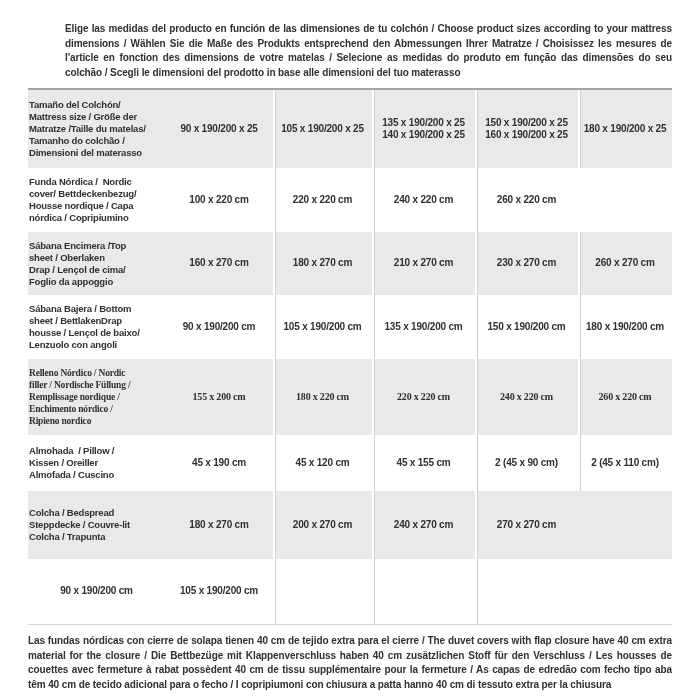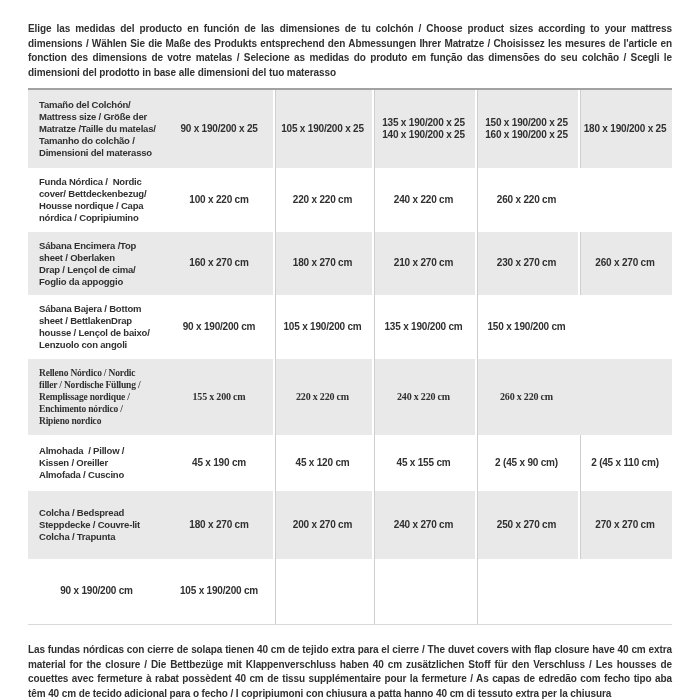--- a/index.html
+++ b/index.html
@@ -19,21 +19,21 @@
     padding: 22px 28px 0 28px;
   }
   .note {
     margin: 0;
     font-size: 10px;
     line-height: 14.5px;
     letter-spacing: -0.1px;
     text-align: justify;
     color: var(--c-text, #303030);
   }
-  .intro { margin-bottom: 8px; }
+  .intro { margin-bottom: 8px; margin-left: 37px; }
   .size-table {
     margin-top: 8px;
     border-top: 2px solid var(--c-table_top_border, #a2a2a2);
     border-bottom: 1px solid var(--c-table_bottom_border, #d9d9d9);
   }
   .row {
     display: grid;
     grid-template-columns: 137px 108px 99px 103px 103px 94px;
   }
   .row:nth-child(odd) { background: var(--c-stripe, #e9e9e9); }
@@ -55,25 +55,25 @@
     white-space: pre;
     letter-spacing: -0.2px;
   }
   
   .row .cell:nth-child(n+3) {
     box-shadow: inset 2px 0 0 #ffffff, inset 3px 0 0 var(--c-divider, #cfcfcf);
   }
   .cell.label {
     justify-content: flex-start;
     text-align: left;
-    padding-left: 11px;
+    padding-left: 1px;
     font-size: 9.5px;
     line-height: 12px;
   }
-  .footnote { margin-top: 18px; }
+  .footnote { margin-top: 9px; }
 </style>
 </head>
 <body>
 
 <div class="page">
 
   <p class="note intro">Elige las medidas del producto en función de las dimensiones de tu colchón / Choose product sizes according to your mattress dimensions / Wählen Sie die Maße des Produkts entsprechend den Abmessungen Ihrer Matratze / Choisissez les mesures de l'article en fonction des dimensions de votre matelas / Selecione as medidas do produto em função das dimensões do seu colchão / Scegli le dimensioni del prodotto in base alle dimensioni del tuo materasso</p>
 
   <div class="size-table">
 
@@ -117,29 +117,31 @@
 
     <div class="row">
       <div class="cell label">Sábana Bajera / Bottom
 sheet / BettlakenDrap
 housse / Lençol de baixo/
 Lenzuolo con angoli</div>
       <div class="cell">90 x 190/200 cm</div>
       <div class="cell">105 x 190/200 cm</div>
       <div class="cell">135 x 190/200 cm</div>
       <div class="cell">150 x 190/200 cm</div>
+      <div class="cell">180 x 190/200 cm</div>
     </div>
 
     <div class="row">
       <div class="cell label">Relleno Nórdico / Nordic
 filler / Nordische Füllung /
 Remplissage nordique /
 Enchimento nórdico /
 Ripieno nordico</div>
       <div class="cell">155 x 200 cm</div>
+      <div class="cell">180 x 220 cm</div>
       <div class="cell">220 x 220 cm</div>
       <div class="cell">240 x 220 cm</div>
       <div class="cell">260 x 220 cm</div>
     </div>
 
     <div class="row">
       <div class="cell label">Almohada  / Pillow /
 Kissen / Oreiller
 Almofada / Cuscino</div>
       <div class="cell">45 x 190 cm</div>
@@ -149,21 +151,20 @@
       <div class="cell">2 (45 x 110 cm)</div>
     </div>
 
     <div class="row">
       <div class="cell label">Colcha / Bedspread
 Steppdecke / Couvre-lit
 Colcha / Trapunta</div>
       <div class="cell">180 x 270 cm</div>
       <div class="cell">200 x 270 cm</div>
       <div class="cell">240 x 270 cm</div>
-      <div class="cell">250 x 270 cm</div>
       <div class="cell">270 x 270 cm</div>
     </div>
 
     <div class="row">
       <div class="cell">90 x 190/200 cm</div>
       <div class="cell">105 x 190/200 cm</div>
       <div class="cell"></div>
       <div class="cell"></div>
       <div class="cell"></div>
     </div>

